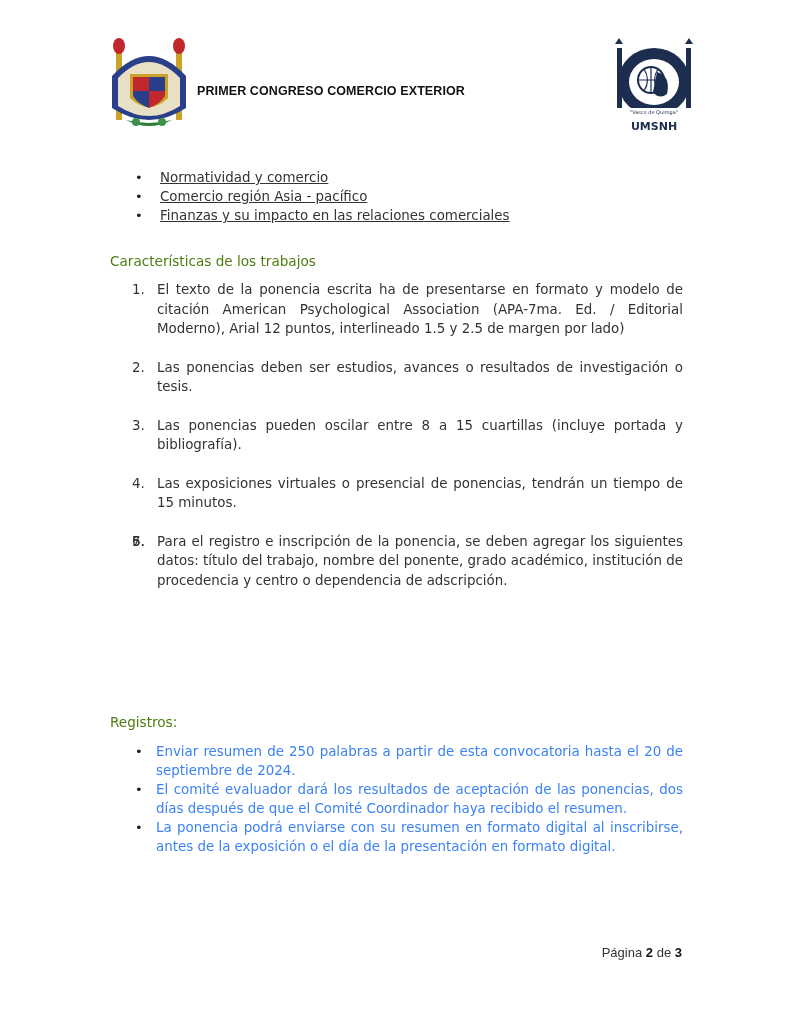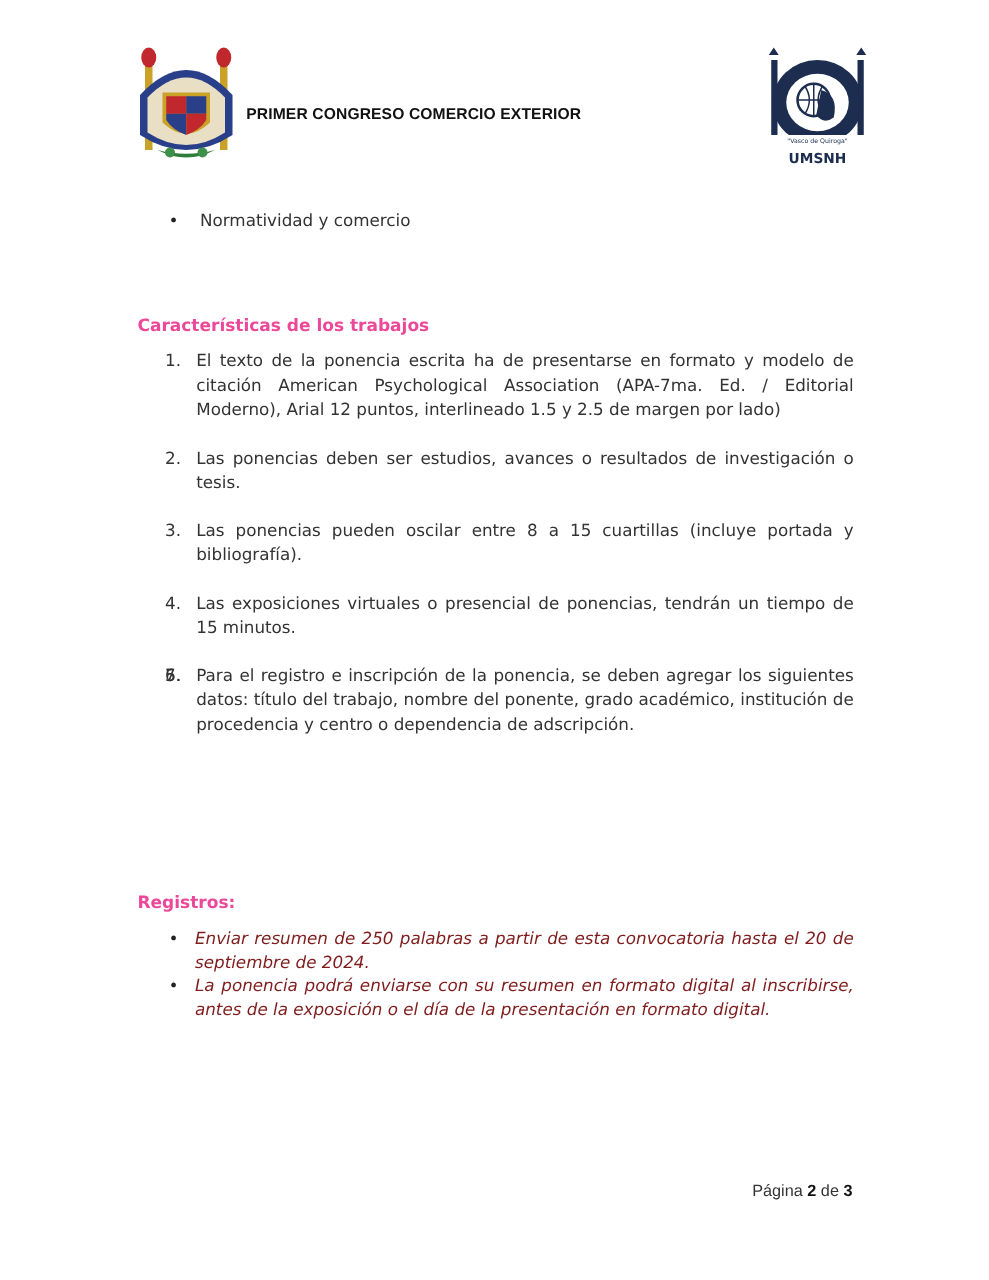--- a/index.html
+++ b/index.html
@@ -8,33 +8,33 @@
     font-family: "DejaVu Sans", sans-serif; color: #2b2b2b;
   }
   .logo-left { position: absolute; left: 106px; top: 36px; width: 86px; height: 98px; }
   .logo-right { position: absolute; left: 609px; top: 36px; width: 90px; height: 100px; }
   .header-title {
     position: absolute; left: 0; width: 662px; top: 84px; text-align: center;
     font-family: "Liberation Sans", sans-serif; font-weight: bold; font-size: 12.5px;
     color: #111; letter-spacing: 0.1px;
   }
   .topics { position: absolute; left: 130px; top: 168px; width: 560px; margin: 0; padding: 0; list-style: none; }
-  .topics li { position: relative; padding-left: 30px; font-size: 13.4px; line-height: 19px; color: #333; }
+  .topics li { position: relative; padding-left: 30px; font-size: 13.4px; line-height: 19px; color: #333; text-decoration: underline; }
   .topics li::before { content: "•"; position: absolute; left: 5px; top: 0; font-size: 13px; color:#222; }
   .section-title {
-    position: absolute; left: 110px; font-weight: bold; font-size: 13.6px; color: #ec4899;
+    position: absolute; left: 110px; font-weight: normal; font-size: 13.6px; color: #4d7c0f;
   }
   .sec1 { top: 253px; }
   .sec2 { top: 714px; }
   .numlist { position: absolute; left: 132px; width: 551px; margin: 0; padding: 0; list-style: none; }
   .numlist li { position: relative; padding-left: 25px; font-size: 13.4px; line-height: 19.5px; color: #333; text-align: justify; margin-bottom: 19px; }
   .numlist li .num { position: absolute; left: 0; top: 0; }
   .numlist { top: 280px; }
   .reglist { position: absolute; left: 130px; top: 742px; width: 553px; margin: 0; padding: 0; list-style: none; }
-  .reglist li { position: relative; padding-left: 26px; font-size: 13.4px; line-height: 19px; color: #7f1d1d; text-align: justify; font-style: italic; }
+  .reglist li { position: relative; padding-left: 26px; font-size: 13.4px; line-height: 19px; color: #3b82f6; text-align: justify; }
   .reglist li::before { content: "•"; position: absolute; left: 5px; top: 0; font-size: 13px; color:#222; }
   .footer {
     position: absolute; right: 109px; top: 945px; font-family: "Liberation Sans", sans-serif;
     font-size: 13px; color: #333;
   }
   .footer b { color: #111; }
 </style>
 </head>
 <body>
 
@@ -75,38 +75,41 @@
     <path d="M42 31 L42 57 M29 44 L55 44 M35 33 Q42 44 35 55 M49 33 Q42 44 49 55" stroke="#1c2d4f" stroke-width="1.2" fill="none"></path>
     <path d="M48 36 Q62 40 58 58 Q50 64 44 56 Z" fill="#1c2d4f"></path>
     <rect x="20" y="72" width="50" height="8" fill="#ffffff"></rect>
     <text x="45" y="78" font-size="5" text-anchor="middle" fill="#1c2d4f" font-family="DejaVu Sans, sans-serif">"Vasco de Quiroga"</text>
     <text x="45" y="94" font-size="11" font-weight="bold" text-anchor="middle" fill="#1c2d4f" font-family="DejaVu Sans, sans-serif">UMSNH</text>
   </svg>
 </div>
 
 <ul class="topics">
   <li>Normatividad y comercio</li>
+  <li>Comercio región Asia - pacífico</li>
+  <li>Finanzas y su impacto en las relaciones comerciales</li>
 </ul>
 
 <div class="section-title sec1">Características de los trabajos</div>
 
 <ol class="numlist">
   <li><span class="num">1.</span><span>El texto de la ponencia escrita ha de presentarse en formato y modelo de citación American Psychological Association (APA-7ma. Ed. / Editorial Moderno), Arial 12 puntos, interlineado 1.5 y 2.5 de margen por lado)</span></li>
   <li><span class="num">2.</span><span>Las ponencias deben ser estudios, avances o resultados de investigación o tesis.</span></li>
   <li><span class="num">3.</span><span>Las ponencias pueden oscilar entre 8 a 15 cuartillas (incluye portada y bibliografía).</span></li>
   <li><span class="num">4.</span><span>Las exposiciones virtuales o presencial de ponencias, tendrán un tiempo de 15 minutos.</span></li>
   <li><span class="num">5.</span></li>
   <li><span class="num">6.</span></li>
   <li><span class="num">7.</span><span>Para el registro e inscripción de la ponencia, se deben agregar los siguientes datos: título del trabajo, nombre del ponente, grado académico, institución de procedencia y centro o dependencia de adscripción.</span></li>
 </ol>
 
 <div class="section-title sec2">Registros:</div>
 
 <ul class="reglist">
   <li>Enviar resumen de 250 palabras a partir de esta convocatoria hasta el 20 de septiembre de 2024.</li>
+  <li>El comité evaluador dará los resultados de aceptación de las ponencias, dos días después de que el Comité Coordinador haya recibido el resumen.</li>
   <li>La ponencia podrá enviarse con su resumen en formato digital al inscribirse, antes de la exposición o el día de la presentación en formato digital.</li>
 </ul>
 
 <div class="footer">
   <span>Página</span>
   <b>2</b>
   <span>de</span>
   <b>3</b>
 </div>
 

